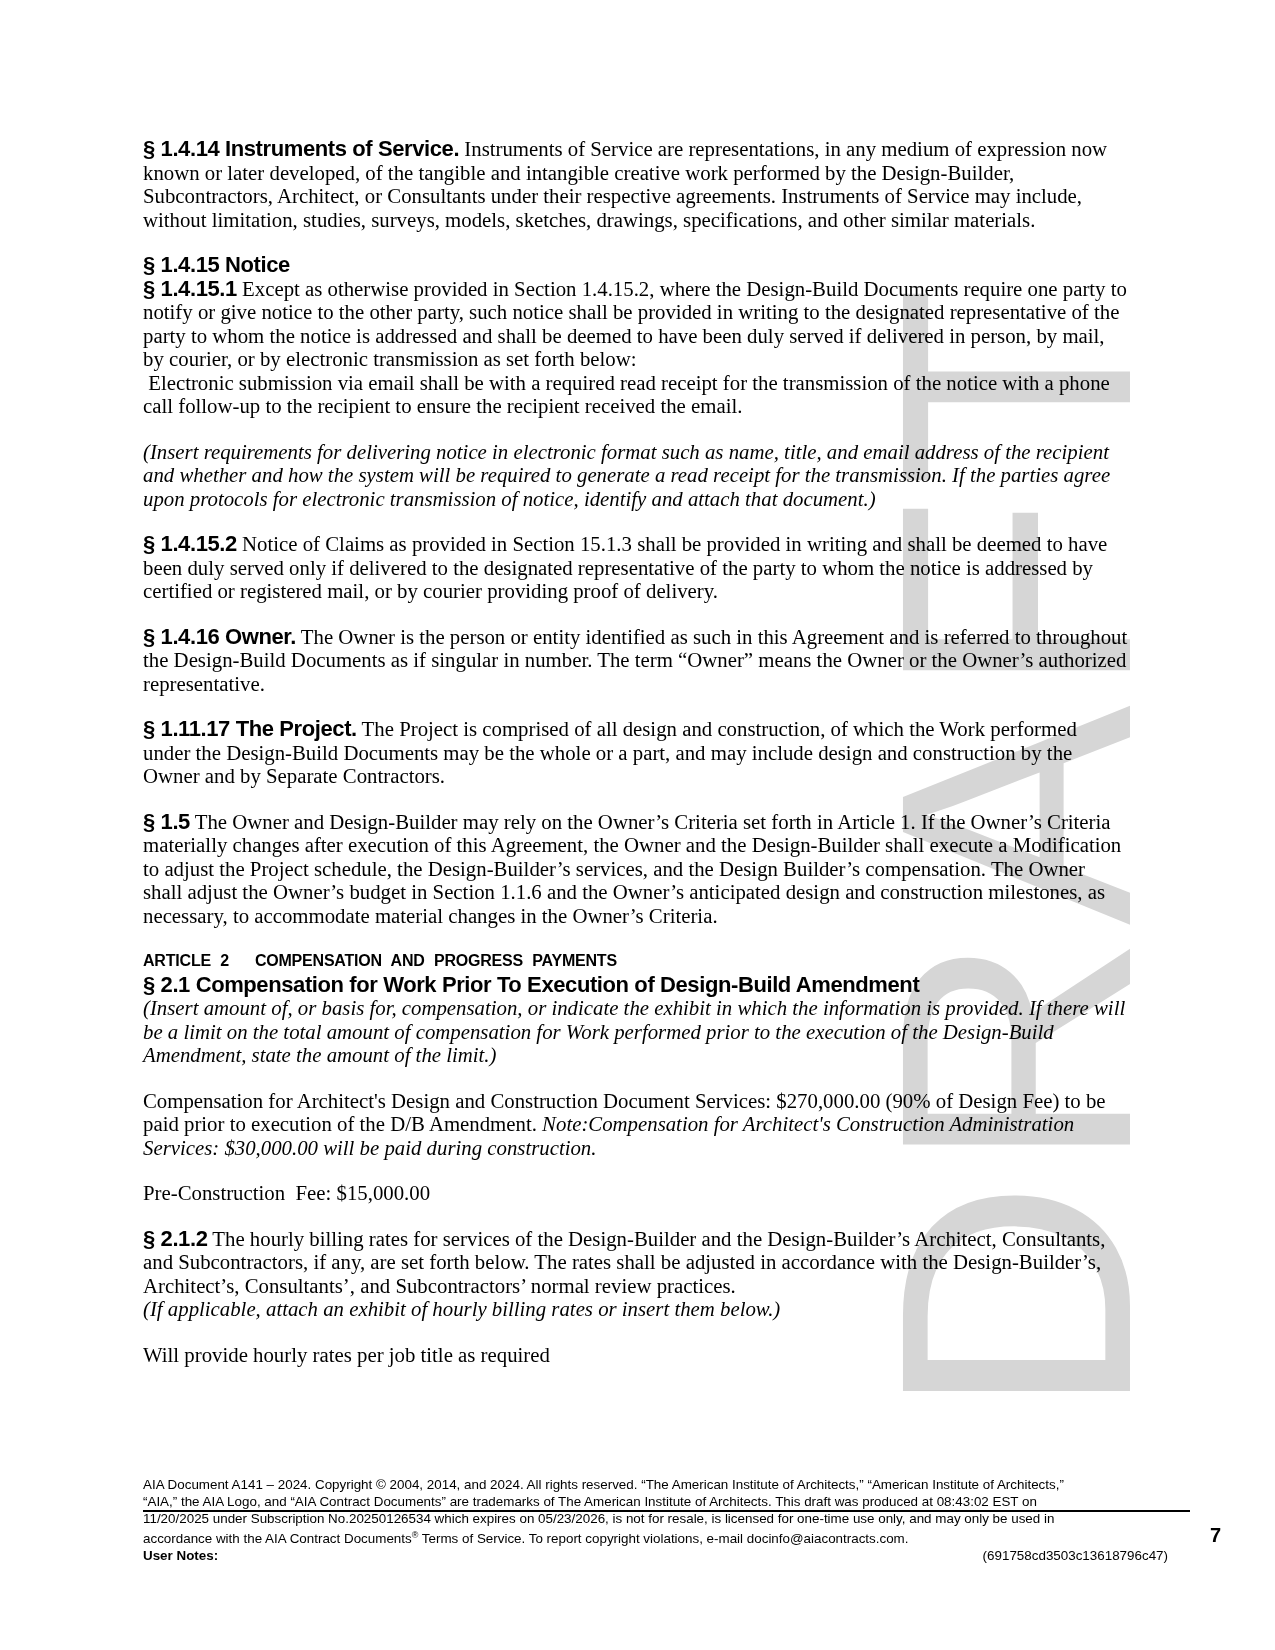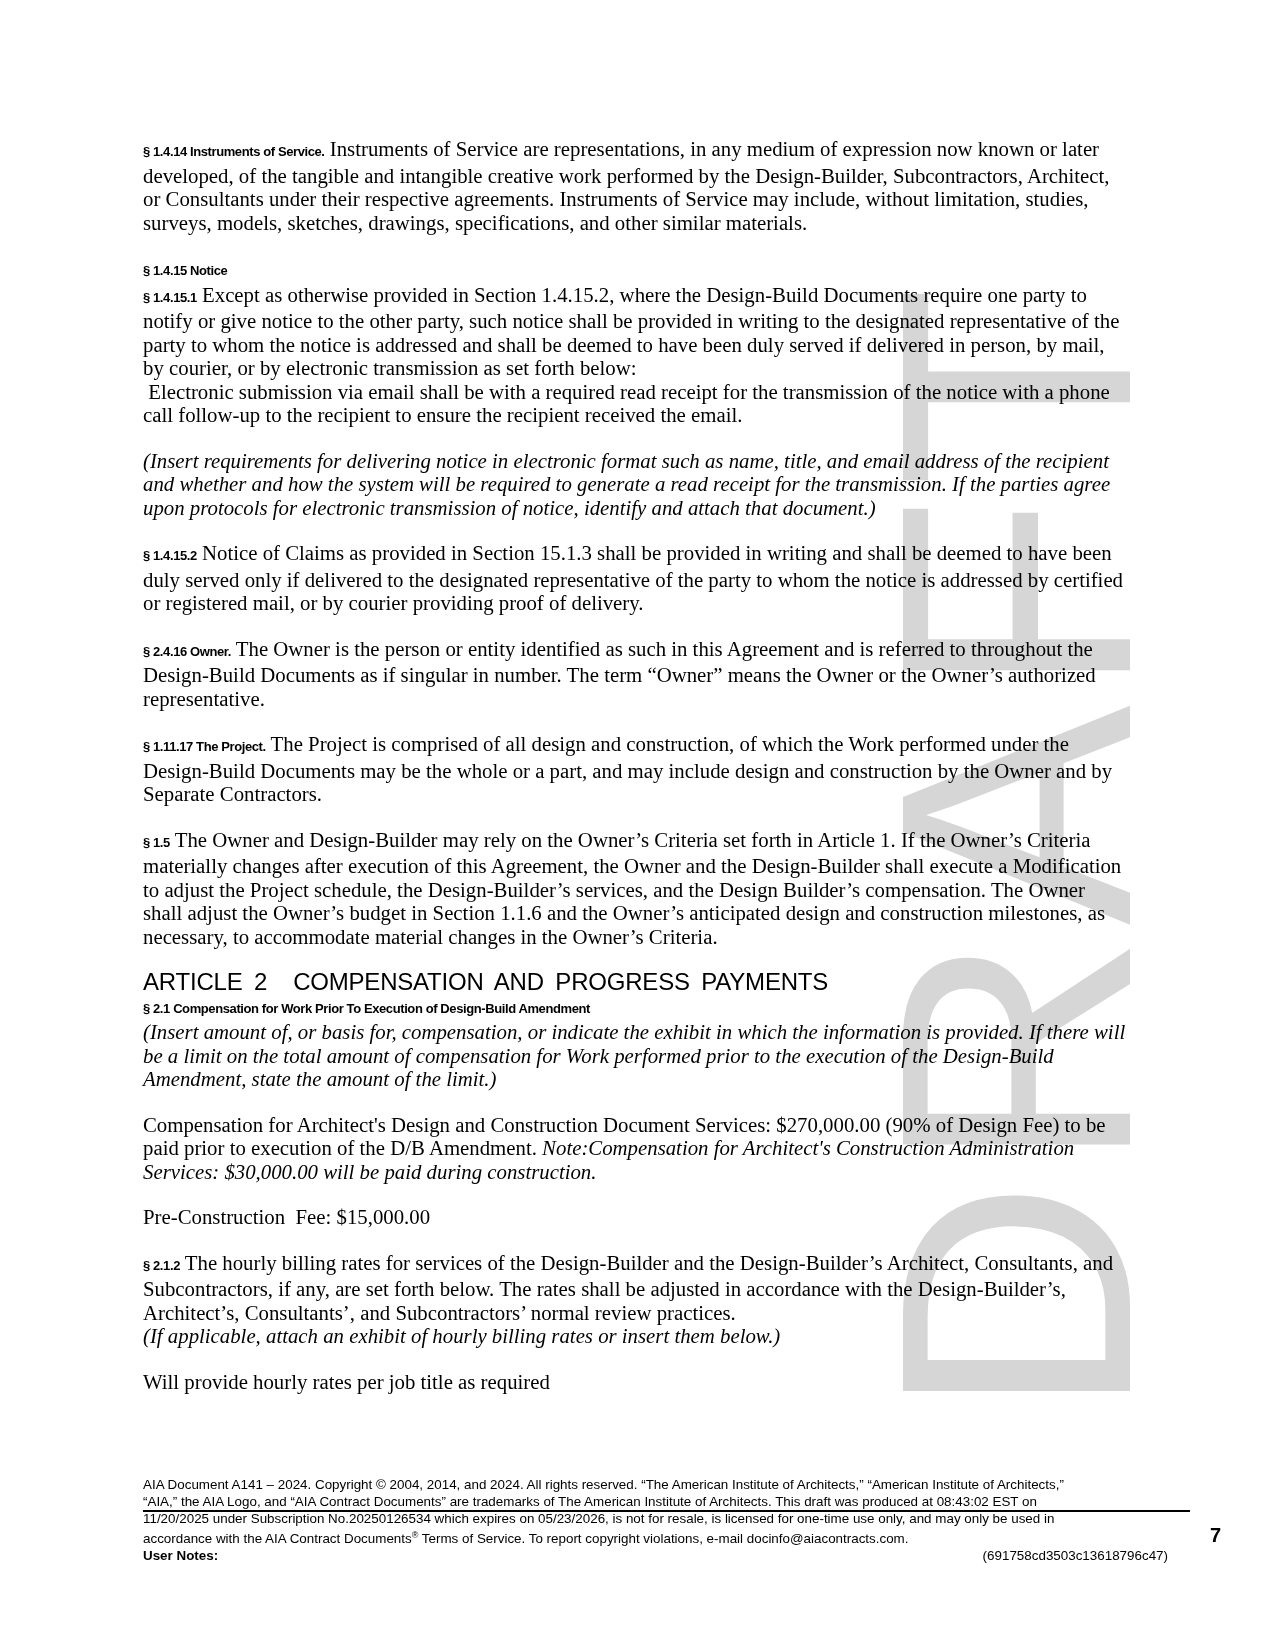--- a/index.html
+++ b/index.html
@@ -42,28 +42,28 @@
   .content p {
     margin: 0 0 22px 0;
     white-space: pre-wrap;
   }
   .content p.tight { margin-bottom: 0; }
   .content p.gap-lg { }
   .content p.gap-md { }
   .hd {
     font-family: "Liberation Sans", sans-serif;
     font-weight: 700;
-    font-size: 13px;
+    font-size: 22px;
     letter-spacing: -0.4px;
   }
   .it { font-style: italic; }
   .article-head {
     font-family: "Liberation Sans", sans-serif;
-    font-weight: 400;
-    font-size: 24px;
+    font-weight: 700;
+    font-size: 16px;
     letter-spacing: -0.2px;
     word-spacing: 5px;
   }
   .art-gap { display: inline-block; width: 26px; }
   .footer-rule {
     position: absolute;
     left: 143px;
     top: 1510px;
     width: 1047px;
     border-top: 2px solid #000000;
@@ -112,21 +112,21 @@
     <p><span class="hd">§ 1.4.14 Instruments of Service.</span><span> Instruments of Service are representations, in any medium of expression now known or later developed, of the tangible and intangible creative work performed by the Design-Builder, Subcontractors, Architect, or Consultants under their respective agreements. Instruments of Service may include, without limitation, studies, surveys, models, sketches, drawings, specifications, and other similar materials.</span></p>
 
     <p class="tight"><span class="hd">§ 1.4.15 Notice</span></p>
     <p class="tight"><span class="hd">§ 1.4.15.1</span><span> Except as otherwise provided in Section 1.4.15.2, where the Design-Build Documents require one party to notify or give notice to the other party, such notice shall be provided in writing to the designated representative of the party to whom the notice is addressed and shall be deemed to have been duly served if delivered in person, by mail, by courier, or by electronic transmission as set forth below:</span></p>
     <p><span> Electronic submission via email shall be with a required read receipt for the transmission of the notice with a phone call follow-up to the recipient to ensure the recipient received the email.</span></p>
 
     <p><span class="it">(Insert requirements for delivering notice in electronic format such as name, title, and email address of the recipient and whether and how the system will be required to generate a read receipt for the transmission. If the parties agree upon protocols for electronic transmission of notice, identify and attach that document.)</span></p>
 
     <p><span class="hd">§ 1.4.15.2</span><span> Notice of Claims as provided in Section 15.1.3 shall be provided in writing and shall be deemed to have been duly served only if delivered to the designated representative of the party to whom the notice is addressed by certified or registered mail, or by courier providing proof of delivery.</span></p>
 
-    <p><span class="hd">§ 2.4.16 Owner.</span><span> The Owner is the person or entity identified as such in this Agreement and is referred to throughout the Design-Build Documents as if singular in number. The term “Owner” means the Owner or the Owner’s authorized representative.</span></p>
+    <p><span class="hd">§ 1.4.16 Owner.</span><span> The Owner is the person or entity identified as such in this Agreement and is referred to throughout the Design-Build Documents as if singular in number. The term “Owner” means the Owner or the Owner’s authorized representative.</span></p>
 
     <p><span class="hd">§ 1.11.17 The Project.</span><span> The Project is comprised of all design and construction, of which the Work performed under the Design-Build Documents may be the whole or a part, and may include design and construction by the Owner and by Separate Contractors.</span></p>
 
     <p><span class="hd">§ 1.5</span><span> The Owner and Design-Builder may rely on the Owner’s Criteria set forth in Article 1. If the Owner’s Criteria materially changes after execution of this Agreement, the Owner and the Design-Builder shall execute a Modification to adjust the Project schedule, the Design-Builder’s services, and the Design Builder’s compensation. The Owner shall adjust the Owner’s budget in Section 1.1.6 and the Owner’s anticipated design and construction milestones, as necessary, to accommodate material changes in the Owner’s Criteria.</span></p>
 
     <p class="tight article-head"><span>ARTICLE 2</span><span class="art-gap"></span><span>COMPENSATION AND PROGRESS PAYMENTS</span></p>
     <p class="tight"><span class="hd">§ 2.1 Compensation for Work Prior To Execution of Design-Build Amendment</span></p>
     <p><span class="it">(Insert amount of, or basis for, compensation, or indicate the exhibit in which the information is provided. If there will be a limit on the total amount of compensation for Work performed prior to the execution of the Design-Build Amendment, state the amount of the limit.)</span></p>
 
     <p class="gap-lg"><span>Compensation for Architect's Design and Construction Document Services: $270,000.00 (90% of Design Fee) to be paid prior to execution of the D/B Amendment. </span><span class="it">Note:Compensation for Architect's Construction Administration Services: $30,000.00 will be paid during construction.</span></p>

